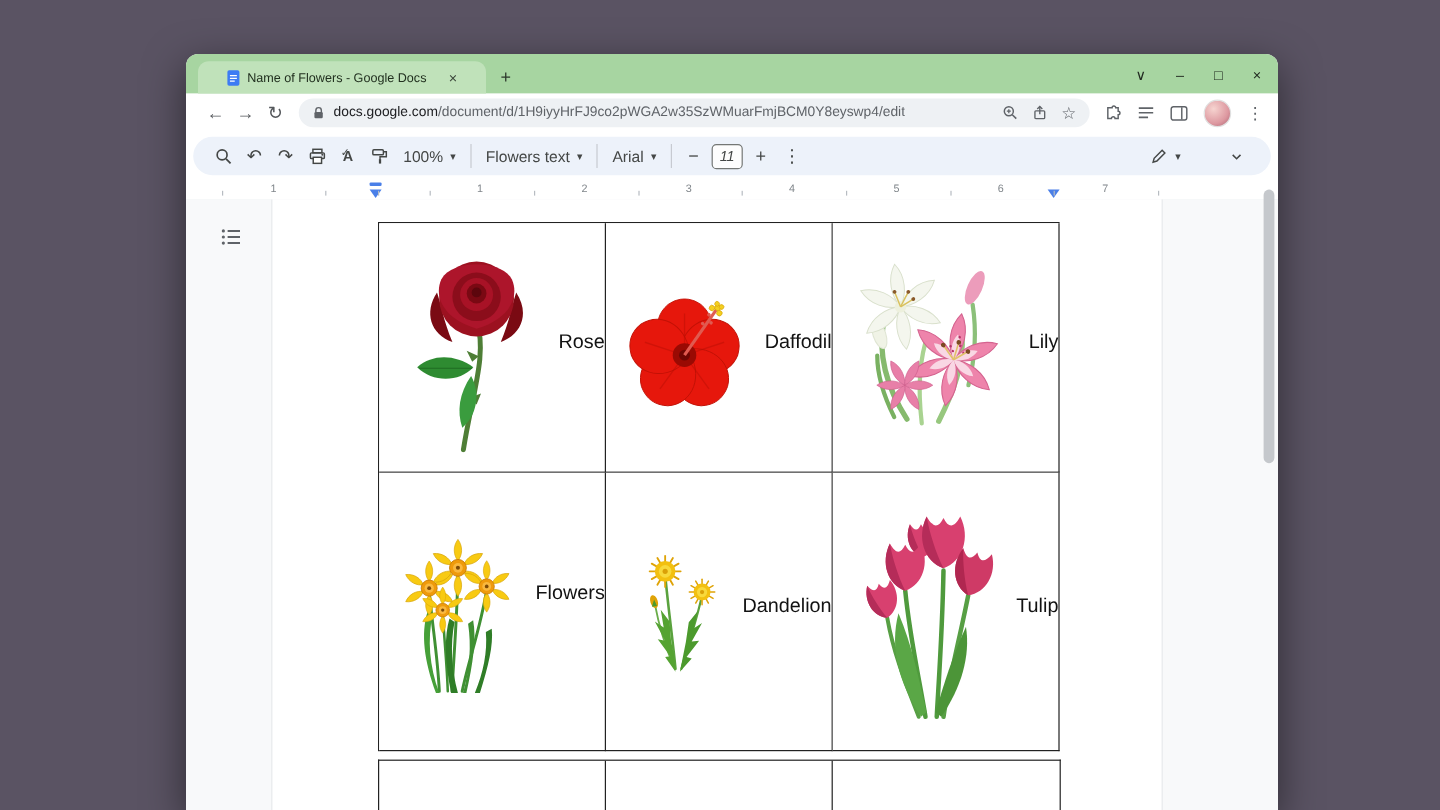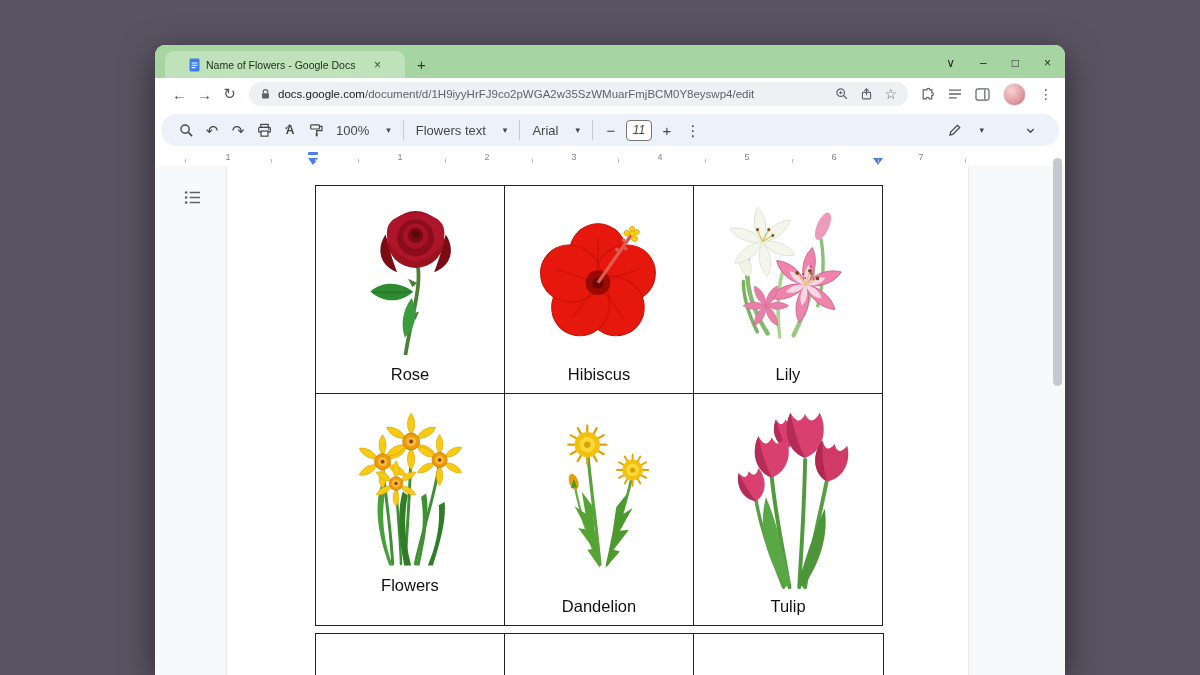--- a/index.html
+++ b/index.html
@@ -33,21 +33,21 @@
   .omni-ic{display:flex;align-items:center;gap:11px;color:#5f6368;}
   .chrome-actions{display:flex;align-items:center;gap:13px;padding-left:5px;color:#5f6368;}
   .avatar{width:21px;height:21px;border-radius:50%;background:radial-gradient(circle at 35% 32%,#f6d4d0,#dd98a0 62%,#a96070);border:1px solid #e0e0e0;}
   .txt-ic{font-size:14px;line-height:1;color:#5f6368;}
   
   .docs-toolbar-wrap{height:40px;background:#fff;padding:4px 6px 4px 6px;box-sizing:border-box;}
   .docs-toolbar{height:32px;background:#edf2fa;border-radius:16px;display:flex;align-items:center;padding:0 12px;color:#444746;font-size:13px;}
   .tb-btn{min-width:26px;height:26px;display:flex;align-items:center;justify-content:center;border-radius:13px;}
   .tb-glyph{font-size:15px;line-height:1;}
   .tb-sep{width:1px;height:20px;background:#c7cad1;margin:0 5px;}
-  .tb-text{display:flex;align-items:center;gap:17px;padding:0 7px;white-space:nowrap;}
+  .tb-text{display:flex;align-items:center;gap:6px;padding:0 7px;white-space:nowrap;}
   .dd{font-size:9px;color:#444746;}
   .size-box{width:24px;height:19px;border:1px solid #747775;border-radius:4px;display:flex;align-items:center;justify-content:center;font-size:12px;background:#fdfdfd;margin:0 2px;font-style:italic;}
   .tb-right{margin-left:auto;display:flex;align-items:center;gap:26px;padding-right:4px;}
   .spell{position:relative;font-size:12px;font-weight:bold;}
   .spell i{position:absolute;left:7px;top:5px;font-style:normal;font-size:9px;font-weight:bold;}
   
   .ruler{height:16px;background:#fff;position:relative;border-bottom:1px solid #eceff1;}
   .ruler-num{position:absolute;top:2px;font-size:9px;color:#80868b;transform:translateX(-50%);}
   .ruler-tick{position:absolute;bottom:3px;width:1px;height:4px;background:#b7bcc2;}
   .marker{position:absolute;top:8px;width:0;height:0;border-left:5px solid transparent;border-right:5px solid transparent;border-top:7px solid #4a7fe8;}
@@ -55,21 +55,21 @@
   
   .workspace{position:absolute;top:121px;bottom:0;left:0;right:0;background:#f8f9fa;overflow:hidden;}
   .page{position:absolute;left:71px;top:0;bottom:0;width:741px;background:#fff;border-left:1px solid #e7e9eb;border-right:1px solid #e7e9eb;}
   .outline-btn{position:absolute;left:29px;top:24px;}
   .scrollbar{position:absolute;right:3px;top:113px;width:9px;height:228px;background:#c5c8cc;border-radius:5px;}
   .flower-table{
     position:absolute;left:160px;top:19px;width:567px;
     display:grid;grid-template-columns:1fr 1fr 1fr;grid-template-rows:208px 232px;
     border-top:1px solid #222;border-left:1px solid #222;background:#fff;box-sizing:content-box;
   }
-  .cell{border-right:1px solid #222;border-bottom:1px solid #222;display:flex;flex-direction:column;align-items:center;justify-content:flex-end;overflow:hidden;background:#fff;}
+  .cell{border-right:1px solid #222;border-bottom:1px solid #222;display:flex;flex-direction:row;align-items:center;justify-content:flex-end;overflow:hidden;background:#fff;}
   .flower-art{flex:1;width:100%;display:flex;align-items:center;justify-content:center;padding-top:5px;box-sizing:border-box;min-height:0;}
   .flower-art svg{height:87%;max-width:92%;}
   .cell-hibiscus svg{height:93%;max-width:97%;}
   .cell-rose svg{height:89%;}
   .cell-tulip svg{height:94%;}
   .cell-daffodil svg{height:90%;}
   .flower-label{font-size:16.5px;color:#121212;padding-bottom:9px;}
   .cell-daffodil .flower-label{padding-bottom:30px;}
   .next-table{
     position:absolute;left:160px;top:467px;width:567px;height:60px;
@@ -323,21 +323,21 @@
       <circle cx="0" cy="-64" r="3.4"></circle>
                     <circle cx="-5" cy="-60" r="3"></circle>
                     <circle cx="5" cy="-60" r="3"></circle>
                     <circle cx="-3" cy="-67" r="2.6"></circle>
                     <circle cx="3" cy="-67" r="2.6"></circle>
     </g>
   </g>
  </g>
 </svg>
 </div>
-    <div class="flower-label">Hibiscus</div>
+    <div class="flower-label">Daffodil</div>
   </div>
 
   <div class="cell cell-lily">
     <div class="flower-art">
 <svg viewBox="0 0 170 175">
   <g fill="none" stroke-linecap="round">
     <path d="M62 152 C 44 124, 34 94, 40 60" stroke="#86ba6d" stroke-width="5"></path>
     <path d="M92 154 C 106 126, 116 100, 114 72" stroke="#97c77e" stroke-width="5"></path>
     <path d="M76 156 C 72 122, 74 94, 82 72" stroke="#a9d391" stroke-width="4"></path>
     <path d="M50 150 C 40 130, 34 112, 34 92" stroke="#79b161" stroke-width="4"></path>

